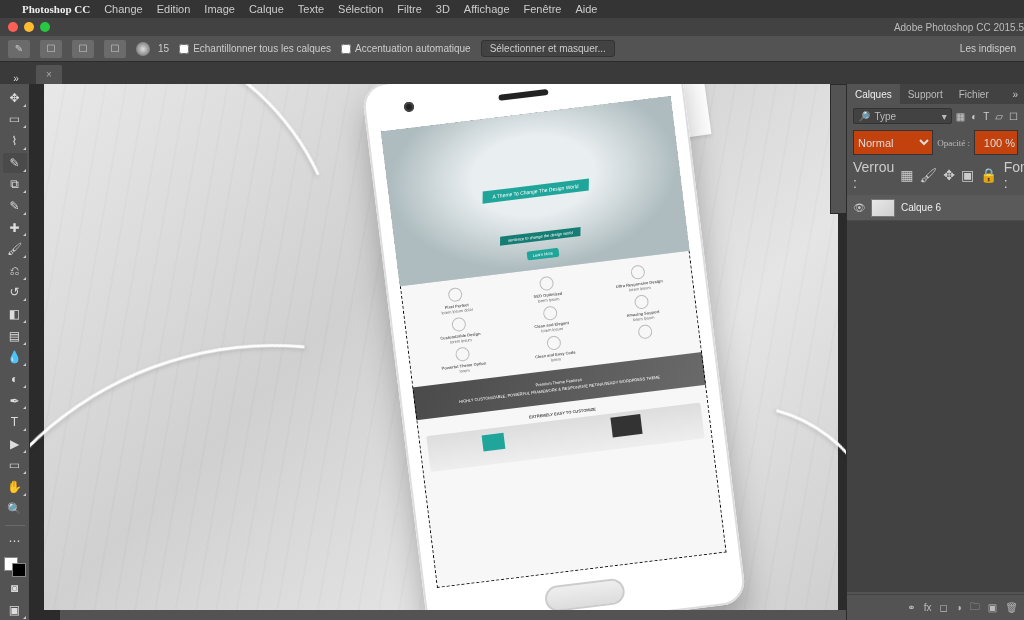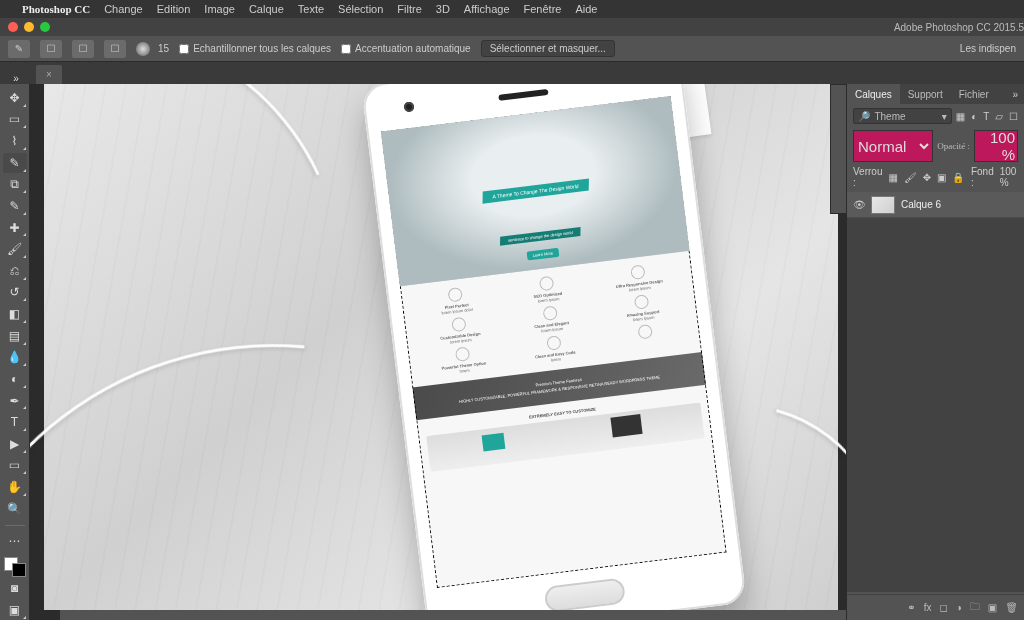--- a/index.html
+++ b/index.html
@@ -75,25 +75,25 @@
   .panels { width:178px; background:#535353; border-left:1px solid #2b2b2b; display:flex; flex-direction:column; font-size:10px;}
   .panel-tabs { display:flex; background:#424242; height:20px; align-items:center;}
   .panel-tabs .pt { padding:0 8px; height:100%; display:flex; align-items:center; color:#bbb; cursor:default;}
   .panel-tabs .pt.active { background:#535353; color:#eee;}
   .panel-tabs .menu { margin-left:auto; padding:0 6px; cursor:default;}
   .filter-row { display:flex; align-items:center; padding:4px 6px; gap:4px;}
   .filter-row .search { flex:1; background:#424242; border:1px solid #333; border-radius:2px; height:16px; display:flex; align-items:center; padding:0 4px; gap:4px; color:#bbb;}
   .icon-row { display:flex; gap:6px; padding:0 6px 4px; color:#ccc; font-size:10px;}
   .icon-row span{cursor:default;}
   .blend-row { display:flex; align-items:center; padding:2px 6px; gap:4px;}
-  .blend-row select, .blend-row .pct { background:#be185d; color:#ddd; border:1px solid #333; font-size:15px; height:32px;}
+  .blend-row select, .blend-row .pct { background:#c2410c; color:#ddd; border:1px solid #333; font-size:11px; height:25px;}
   .blend-row select { flex:1; }
   .blend-row .lbl { color:#bbb; font-size:9px;font-family:Liberation Serif, serif;}
   .blend-row .pct { width:44px; text-align:right; padding:0 2px; display:flex; align-items:center; justify-content:flex-end;}
-  .lock-row { display:flex; align-items:center; padding:2px 6px; gap:6px; color:#ccc; font-size:10px;}
+  .lock-row { display:flex; align-items:center; padding:2px 6px; gap:6px; color:#ccc; font-size:14px;}
   .lock-row .ic{cursor:default;}
   .layer-list { flex:1; background:#424242; margin:2px 0; overflow:auto;}
   .layer { display:flex; align-items:center; height:26px; padding:0 6px; gap:6px; background:#5a5a5a; border-bottom:1px solid #4a4a4a;}
   .layer .eye { width:12px; cursor:default;}
   .layer .thumb { width:24px; height:18px; background:linear-gradient(135deg,#e8e8e8,#cfcfcf); border:1px solid #777;}
   .layer .name { font-size:10px; color:#eee;}
   .layer-footer { display:flex; justify-content:flex-end; align-items:center; gap:8px; padding:4px 6px; color:#bbb; font-size:10px; border-top:1px solid #424242;}
   .layer-footer span{cursor:default;}
   .collapsed-panels { position:absolute; right:178px; top:84px; width:16px; height:130px; background:#535353; border:1px solid #2b2b2b; border-right:none;}
 
@@ -275,21 +275,21 @@
     <div class="panel-tabs">
       <div class="pt active">Calques</div>
       <div class="pt">Support</div>
       <div class="pt">Fichier</div>
       <div class="menu">»</div>
 
     </div>
     <div class="filter-row">
       <div class="search">
         <span>🔎</span>
-        <span>Theme</span>
+        <span>Type</span>
         <span style="margin-left:auto">▾</span>
       </div>
       <div class="icon-row" style="padding:0;">
         <span>▦</span>
         <span>◐</span>
         <span>T</span>
         <span>▱</span>
         <span>☐</span>
       </div>
     </div>

